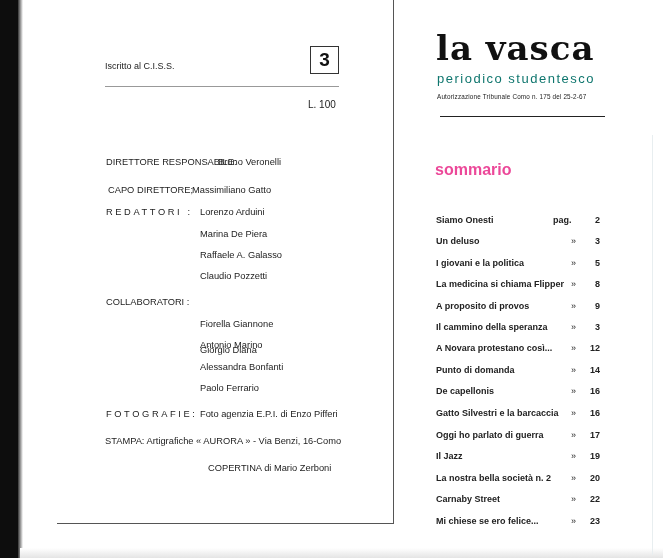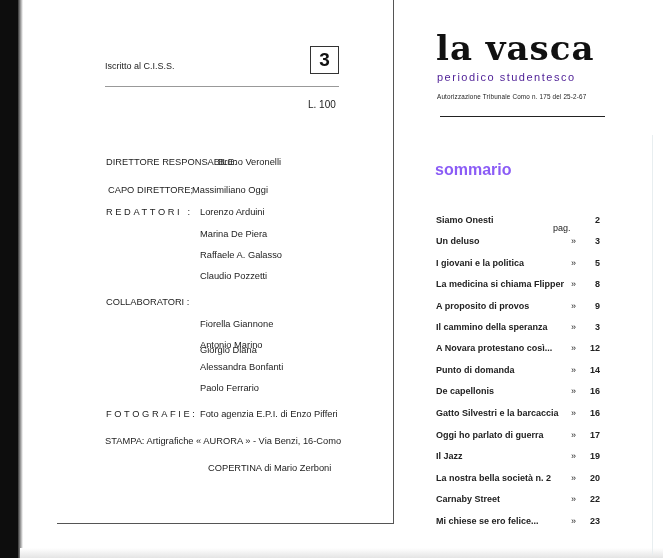--- a/index.html
+++ b/index.html
@@ -18,31 +18,31 @@
 
     .iscritto { left: 105px; top: 61px; font-size: 9px; }
     .issue-box { position: absolute; left: 310px; top: 46px; width: 29px; height: 28px; border: 1.5px solid #333; text-align: center; font-weight: bold; font-size: 19px; line-height: 25px; color: #111; }
     .hr-left { position: absolute; left: 105px; top: 86px; width: 234px; height: 1px; background: #999; }
     .price { left: 308px; top: 99px; font-size: 10px; }
 
     .credit { font-size: 9.3px; }
     .spaced { letter-spacing: 2.6px; }
 
     .mag-title { position: absolute; left: 436px; top: 31px; font-family: "DejaVu Serif", serif; font-weight: bold; font-size: 34px; letter-spacing: 1px; color: #111; line-height: 1; }
-    .mag-sub { left: 437px; top: 71px; font-size: 11px; letter-spacing: 1.5px; color: #4c1d95; }
+    .mag-sub { left: 437px; top: 71px; font-size: 13px; letter-spacing: 1.5px; color: #0f766e; }
     .mag-auth { left: 437px; top: 92px; font-size: 7.2px; letter-spacing: 0.2px; color: #222; font-family: "Liberation Sans Narrow", "Liberation Sans", sans-serif; transform: scaleX(0.88); transform-origin: left; }
     .hr-right { position: absolute; left: 440px; top: 116px; width: 165px; height: 1px; background: #222; }
 
-    .sommario { left: 435px; top: 161px; font-size: 16px; font-weight: bold; color: #8b5cf6; }
+    .sommario { left: 435px; top: 161px; font-size: 16px; font-weight: bold; color: #ec4899; }
 
     .toc-row { position: absolute; left: 436px; width: 164px; height: 12px; font-size: 9px; font-weight: bold; color: #222; }
     .toc-title { position: absolute; left: 0; top: 0; white-space: nowrap; }
     .toc-sep { position: absolute; left: 135px; top: 0; font-weight: normal; }
     .toc-page { position: absolute; right: 0; top: 0; text-align: right; }
-    .toc-pag { position: absolute; left: 117px; top: 8px; font-weight: normal; }
+    .toc-pag { position: absolute; left: 117px; top: 0; font-weight: bold; }
   </style>
 </head>
 <body>
 
 <div class="black-edge"></div>
 <div class="black-edge-fade"></div>
 <div class="frame-right"></div>
 <div class="frame-bottom"></div>
 <div class="page-bottom-shade"></div>
 <div class="right-edge-line"></div>
@@ -51,21 +51,21 @@
   <span class="t iscritto">Iscritto al C.I.S.S.</span>
   <div class="issue-box">3</div>
   <div class="hr-left"></div>
   <span class="t price">L. 100</span>
 
   <div>
     <span class="t credit" style="left:106px; top:157px;">DIRETTORE RESPONSABILE:</span>
     <span class="t credit" style="left:218px; top:157px;">Bruno Veronelli</span>
 
     <span class="t credit" style="left:108px; top:185px;">CAPO DIRETTORE;</span>
-    <span class="t credit" style="left:192px; top:185px;">Massimiliano Oggi</span>
+    <span class="t credit" style="left:192px; top:185px;">Massimiliano Gatto</span>
 
     <span class="t credit spaced" style="left:106px; top:207px;">REDATTORI :</span>
     <span class="t credit" style="left:200px; top:207px;">Lorenzo Arduini</span>
     <span class="t credit" style="left:200px; top:229px;">Marina De Piera</span>
     <span class="t credit" style="left:200px; top:250px;">Raffaele A. Galasso</span>
     <span class="t credit" style="left:200px; top:271px;">Claudio Pozzetti</span>
 
     <span class="t credit" style="left:106px; top:297px;">COLLABORATORI :</span>
     <span class="t credit" style="left:200px; top:297px;margin-top:48px;">Giorgio Diana</span>
     <span class="t credit" style="left:200px; top:319px;">Fiorella Giannone</span>

